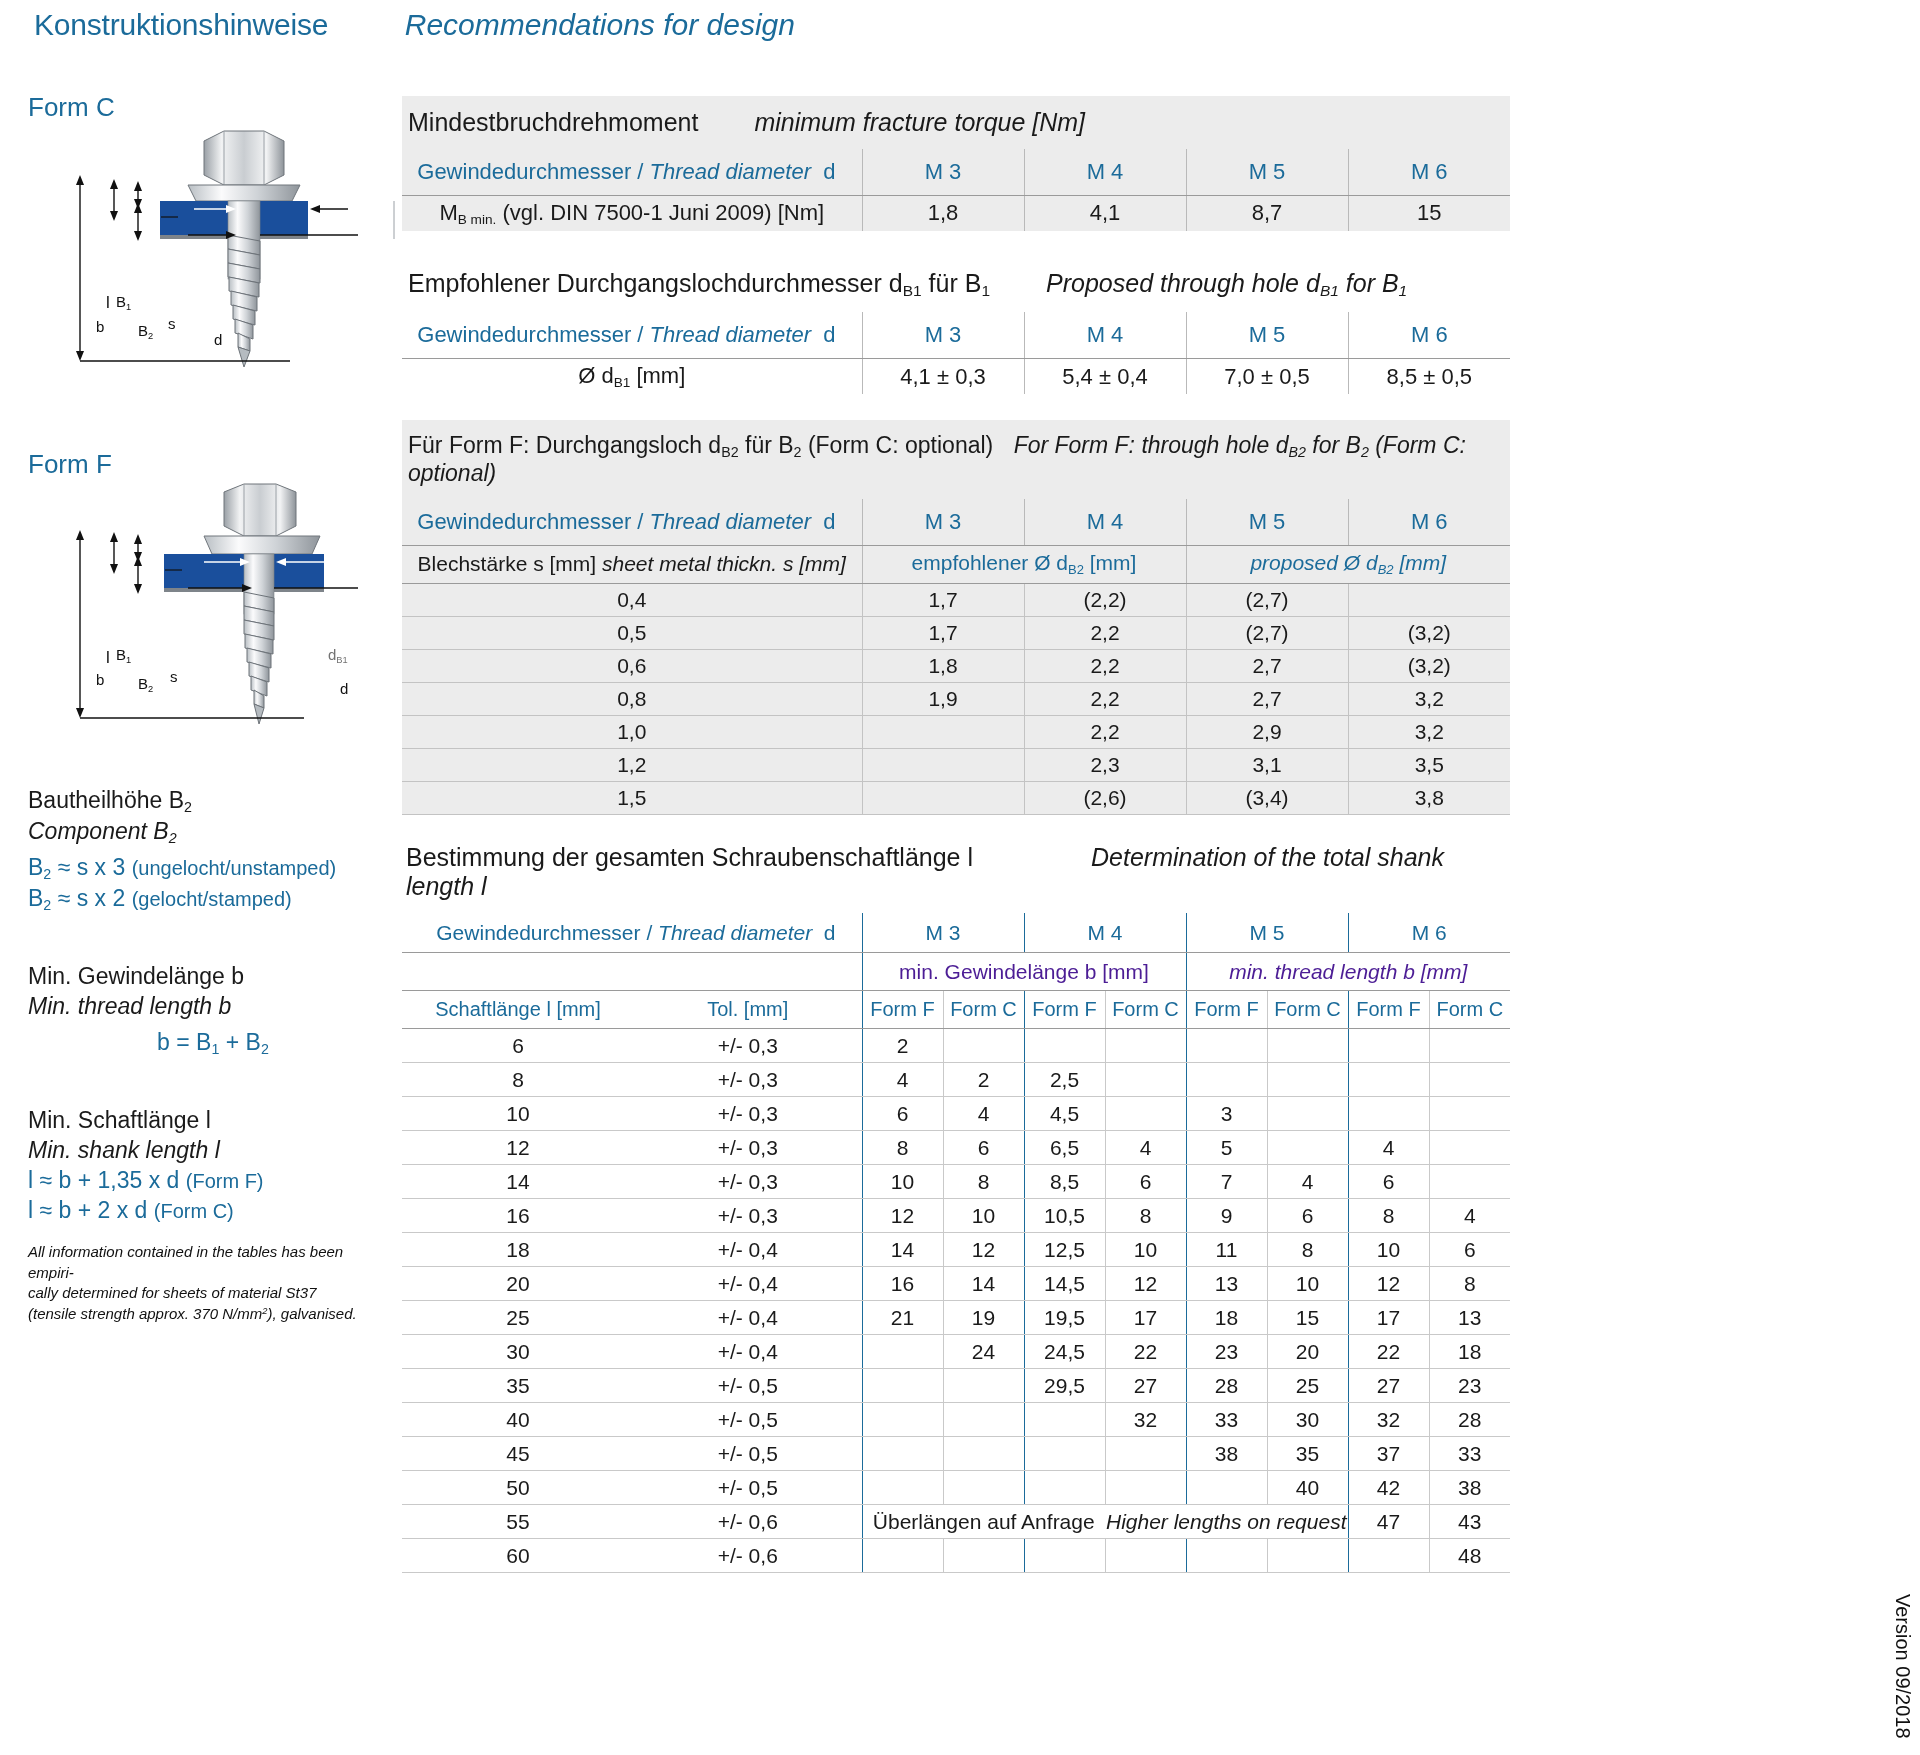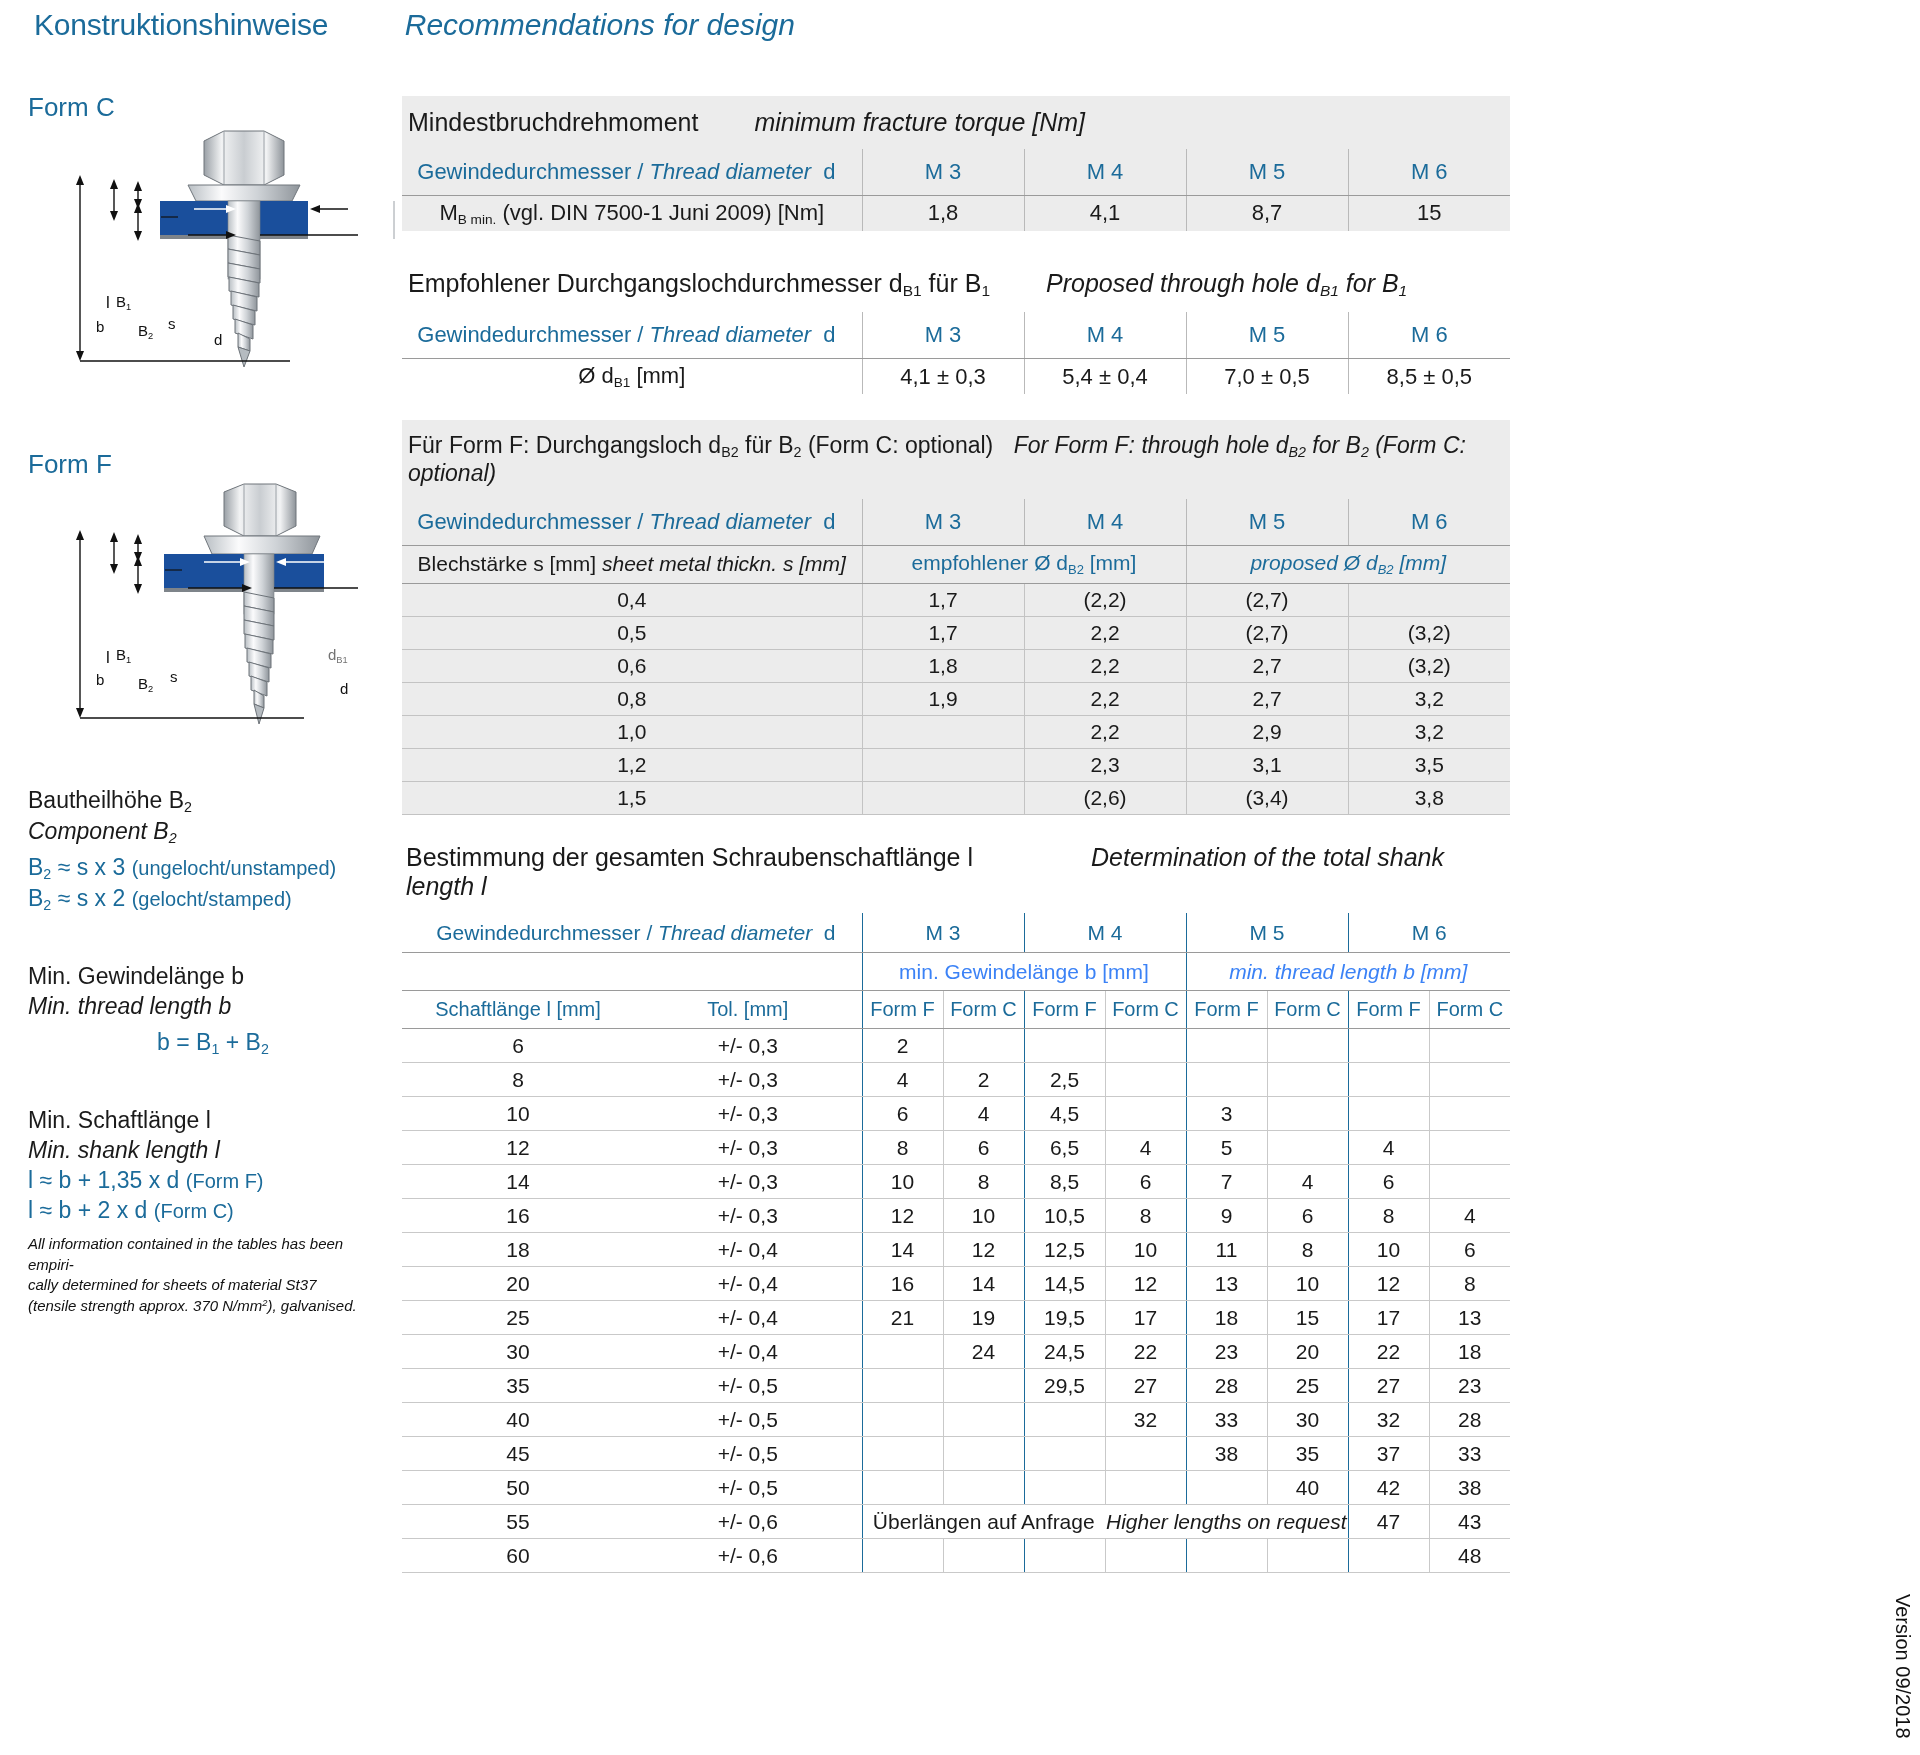--- a/index.html
+++ b/index.html
@@ -61,21 +61,21 @@
   .t3 .sub .lead { text-align:center; }
   .t3 .sub .c { text-align:center; color:#1b6b9a; border-left:1px solid #b9b9b9; }
   .t3 .r td { font-size:21px; height:33px; text-align:center; border-bottom:1px solid #c3c3c3; }
   .t3 .r td.v { border-left:1px solid #c3c3c3; }
 
   
   .t4 td { font-size:21px; }
   .t4 .h1 td { color:#1b6b9a; height:40px; border-bottom:1.4px solid #9a9a9a; }
   .t4 .h1 .lead { text-align:right; padding-right:26px; }
   .t4 .h1 .m { text-align:center; border-left:1px solid #1b6b9a; }
-  .t4 .h2 td { color:#3b82f6; height:38px; text-align:center; border-bottom:1.2px solid #9a9a9a; }
+  .t4 .h2 td { color:#4c1d95; height:38px; text-align:center; border-bottom:1.2px solid #9a9a9a; }
   .t4 .h3 td { color:#1b6b9a; height:38px; text-align:center; border-bottom:1.4px solid #9a9a9a; font-size:20px; }
   .t4 .r td { height:34px; text-align:center; border-bottom:1px solid #c9c9c9; }
   .t4 .bl { border-left:1px solid #1b6b9a; }
   .t4 .bl2 { border-left:1px solid #c9c9c9; }
 
   #version {
     position:absolute; right:6px; bottom:16px;
     writing-mode:vertical-rl;
     font-size:20px; color:#111;
   }
@@ -246,21 +246,21 @@
     <div class="blue" style="margin-top:6px;text-align:center;"><span>b = B</span><sub>1</sub><span> + B</span><sub>2</sub></div>
   </div>
 
   <div class="sidetext" style="margin-top:48px;">
     <div>Min. Schaftlänge l</div>
     <div class="it">Min. shank length l</div>
     <div class="blue" style="margin-top:0;"><span>l ≈ b + 1,35 x d </span><span class="sm">(Form F)</span></div>
     <div class="blue"><span>l ≈ b + 2 x d </span><span class="sm">(Form C)</span></div>
   </div>
 
-  <div class="note it" style="margin-top:8px; width:350px;">
+  <div class="note it" style="margin-top:16px; width:350px;">
     <div>All information contained in the tables has been empiri-</div>
     <div>cally determined for sheets of material St37</div>
     <div><span>(tensile strength approx. 370 N/mm</span><sup>2</sup><span>), galvanised.</span></div>
   </div>
 </div>
 
 <div id="right">
 
   <table class="band">
     <colgroup>

